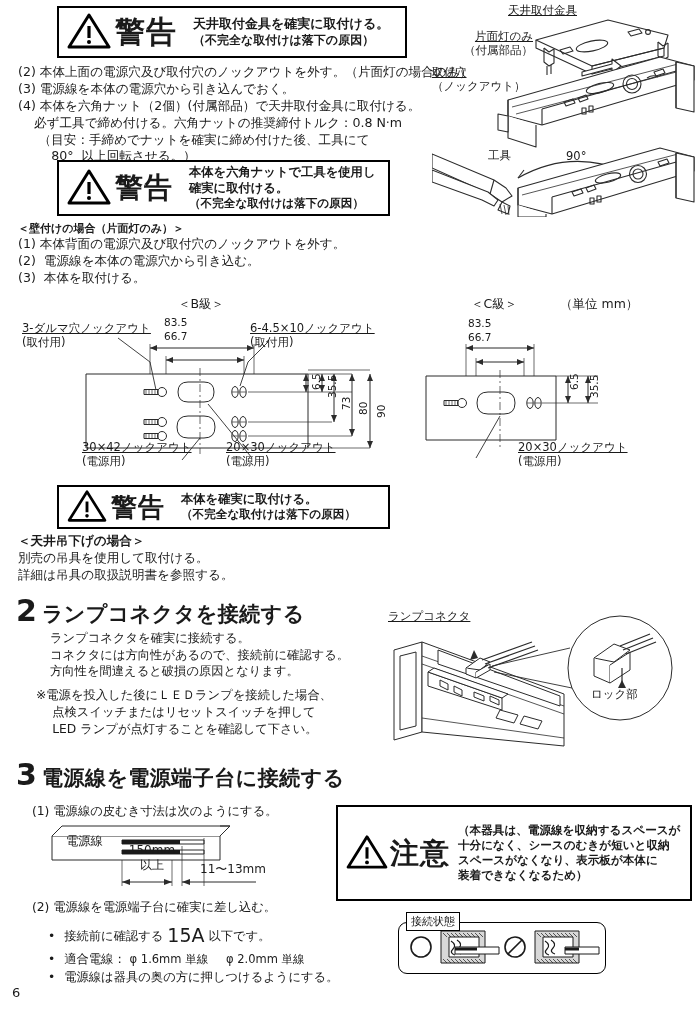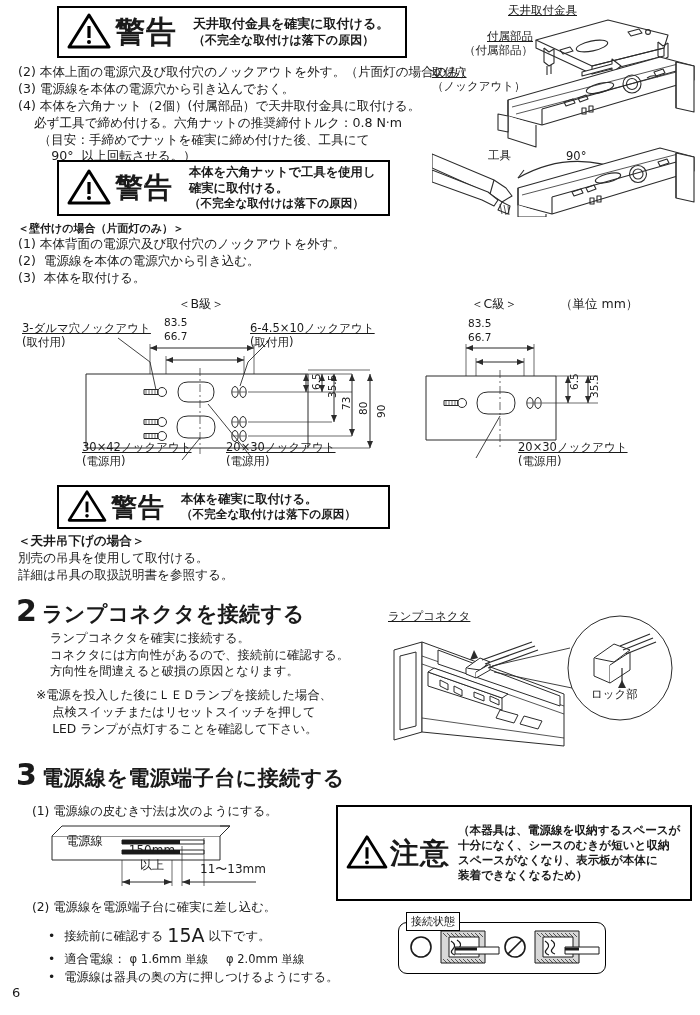--- a/index.html
+++ b/index.html
@@ -71,21 +71,21 @@
     <div style="font-size:12px;">（不完全な取付けは落下の原因）</div>
   </span>
 </div>
 
 <div class="abs numlist" style="left:18px; top:64px; width:420px; font-size:12.6px;">
   <div>(2) 本体上面の電源穴及び取付穴のノックアウトを外す。（片面灯の場合のみ）</div>
   <div>(3) 電源線を本体の電源穴から引き込んでおく。</div>
   <div>(4) 本体を六角ナット（2個）(付属部品）で天井取付金具に取付ける。</div>
   <div>    必ず工具で締め付ける。六角ナットの推奨締付トルク：0.8 N·m</div>
   <div>　  （目安：手締めでナットを確実に締め付けた後、工具にて</div>
-  <div>　　  90°  以上回転させる。）</div>
+  <div>　　  80°  以上回転させる。）</div>
 </div>
 
 <div class="abs" style="left:432px; top:2px; width:268px; height:215px;">
   <svg width="268" height="215" viewBox="0 0 268 215">
     <g fill="none" stroke="#2b2b2b" stroke-width="1.1" stroke-linejoin="round">
 
       <path d="M104 38 L176 18 L236 33 L232 46 L160 64 Z" fill="#fff"></path>
       <path d="M104 38 L104 46 L160 72 L160 64"></path>
       <path d="M160 64 L232 46 L232 54 L160 72"></path>
       <ellipse cx="160" cy="44" rx="16" ry="5" transform="rotate(-12 160 44)"></ellipse>
@@ -150,21 +150,21 @@
       <path d="M158 196 l4 0 l0 6 l-4 0 Z"></path>
       <path d="M165 194 l4 0 l0 6 l-4 0 Z"></path>
       <path d="M86 203 L86 215 L114 215 L114 212" fill="#fff"></path>
     </g>
   </svg>
 </div>
 <div class="abs lbl" style="left:508px; top:4px;">
   <u>天井取付金具</u>
 </div>
 <div class="abs lbl" style="left:441px; top:30px; text-align:right; width:92px;">
-  <div style="text-decoration:underline;">付属部品</div>
+  <div style="text-decoration:underline;">片面灯のみ</div>
   <div>（付属部品）</div>
 </div>
 <div class="abs lbl" style="left:432px; top:66px;">
   <div style="text-decoration:underline;">取付穴</div>
   <div>（ノックアウト）</div>
 </div>
 <div class="abs lbl" style="left:488px; top:149px;">
   <span>工具</span>
 </div>
 <div class="abs lbl" style="left:566px; top:150px;">

